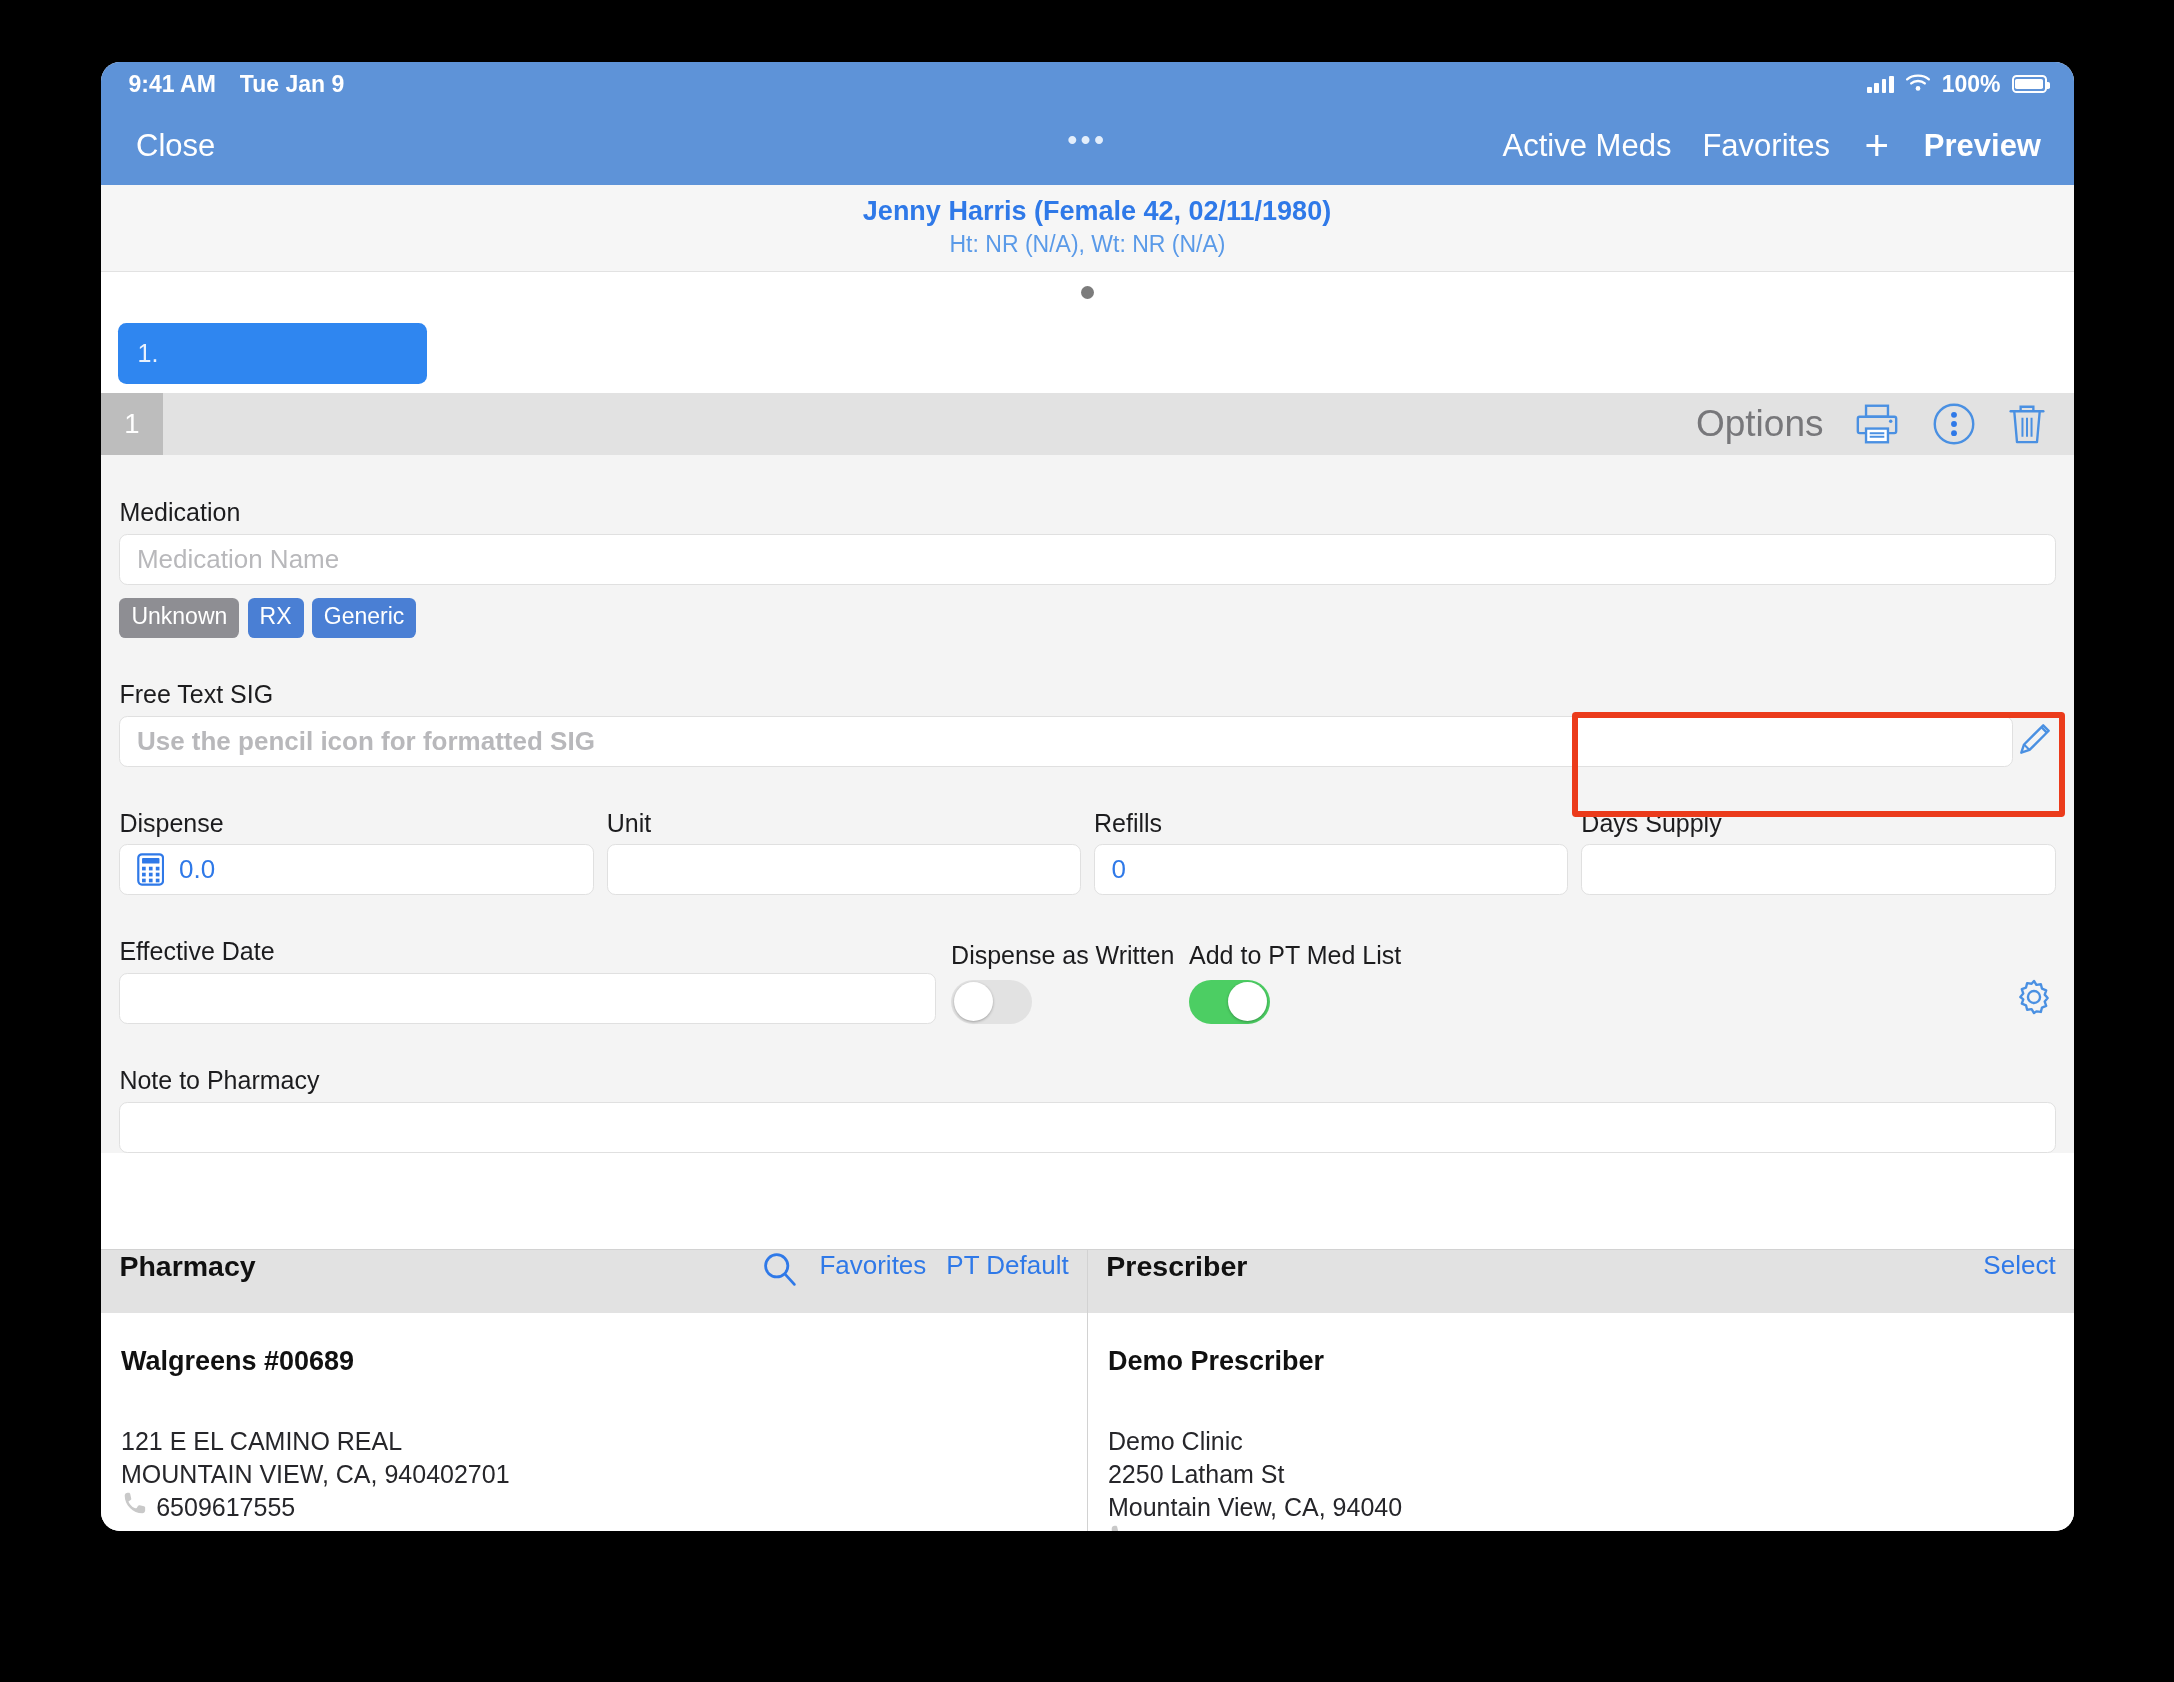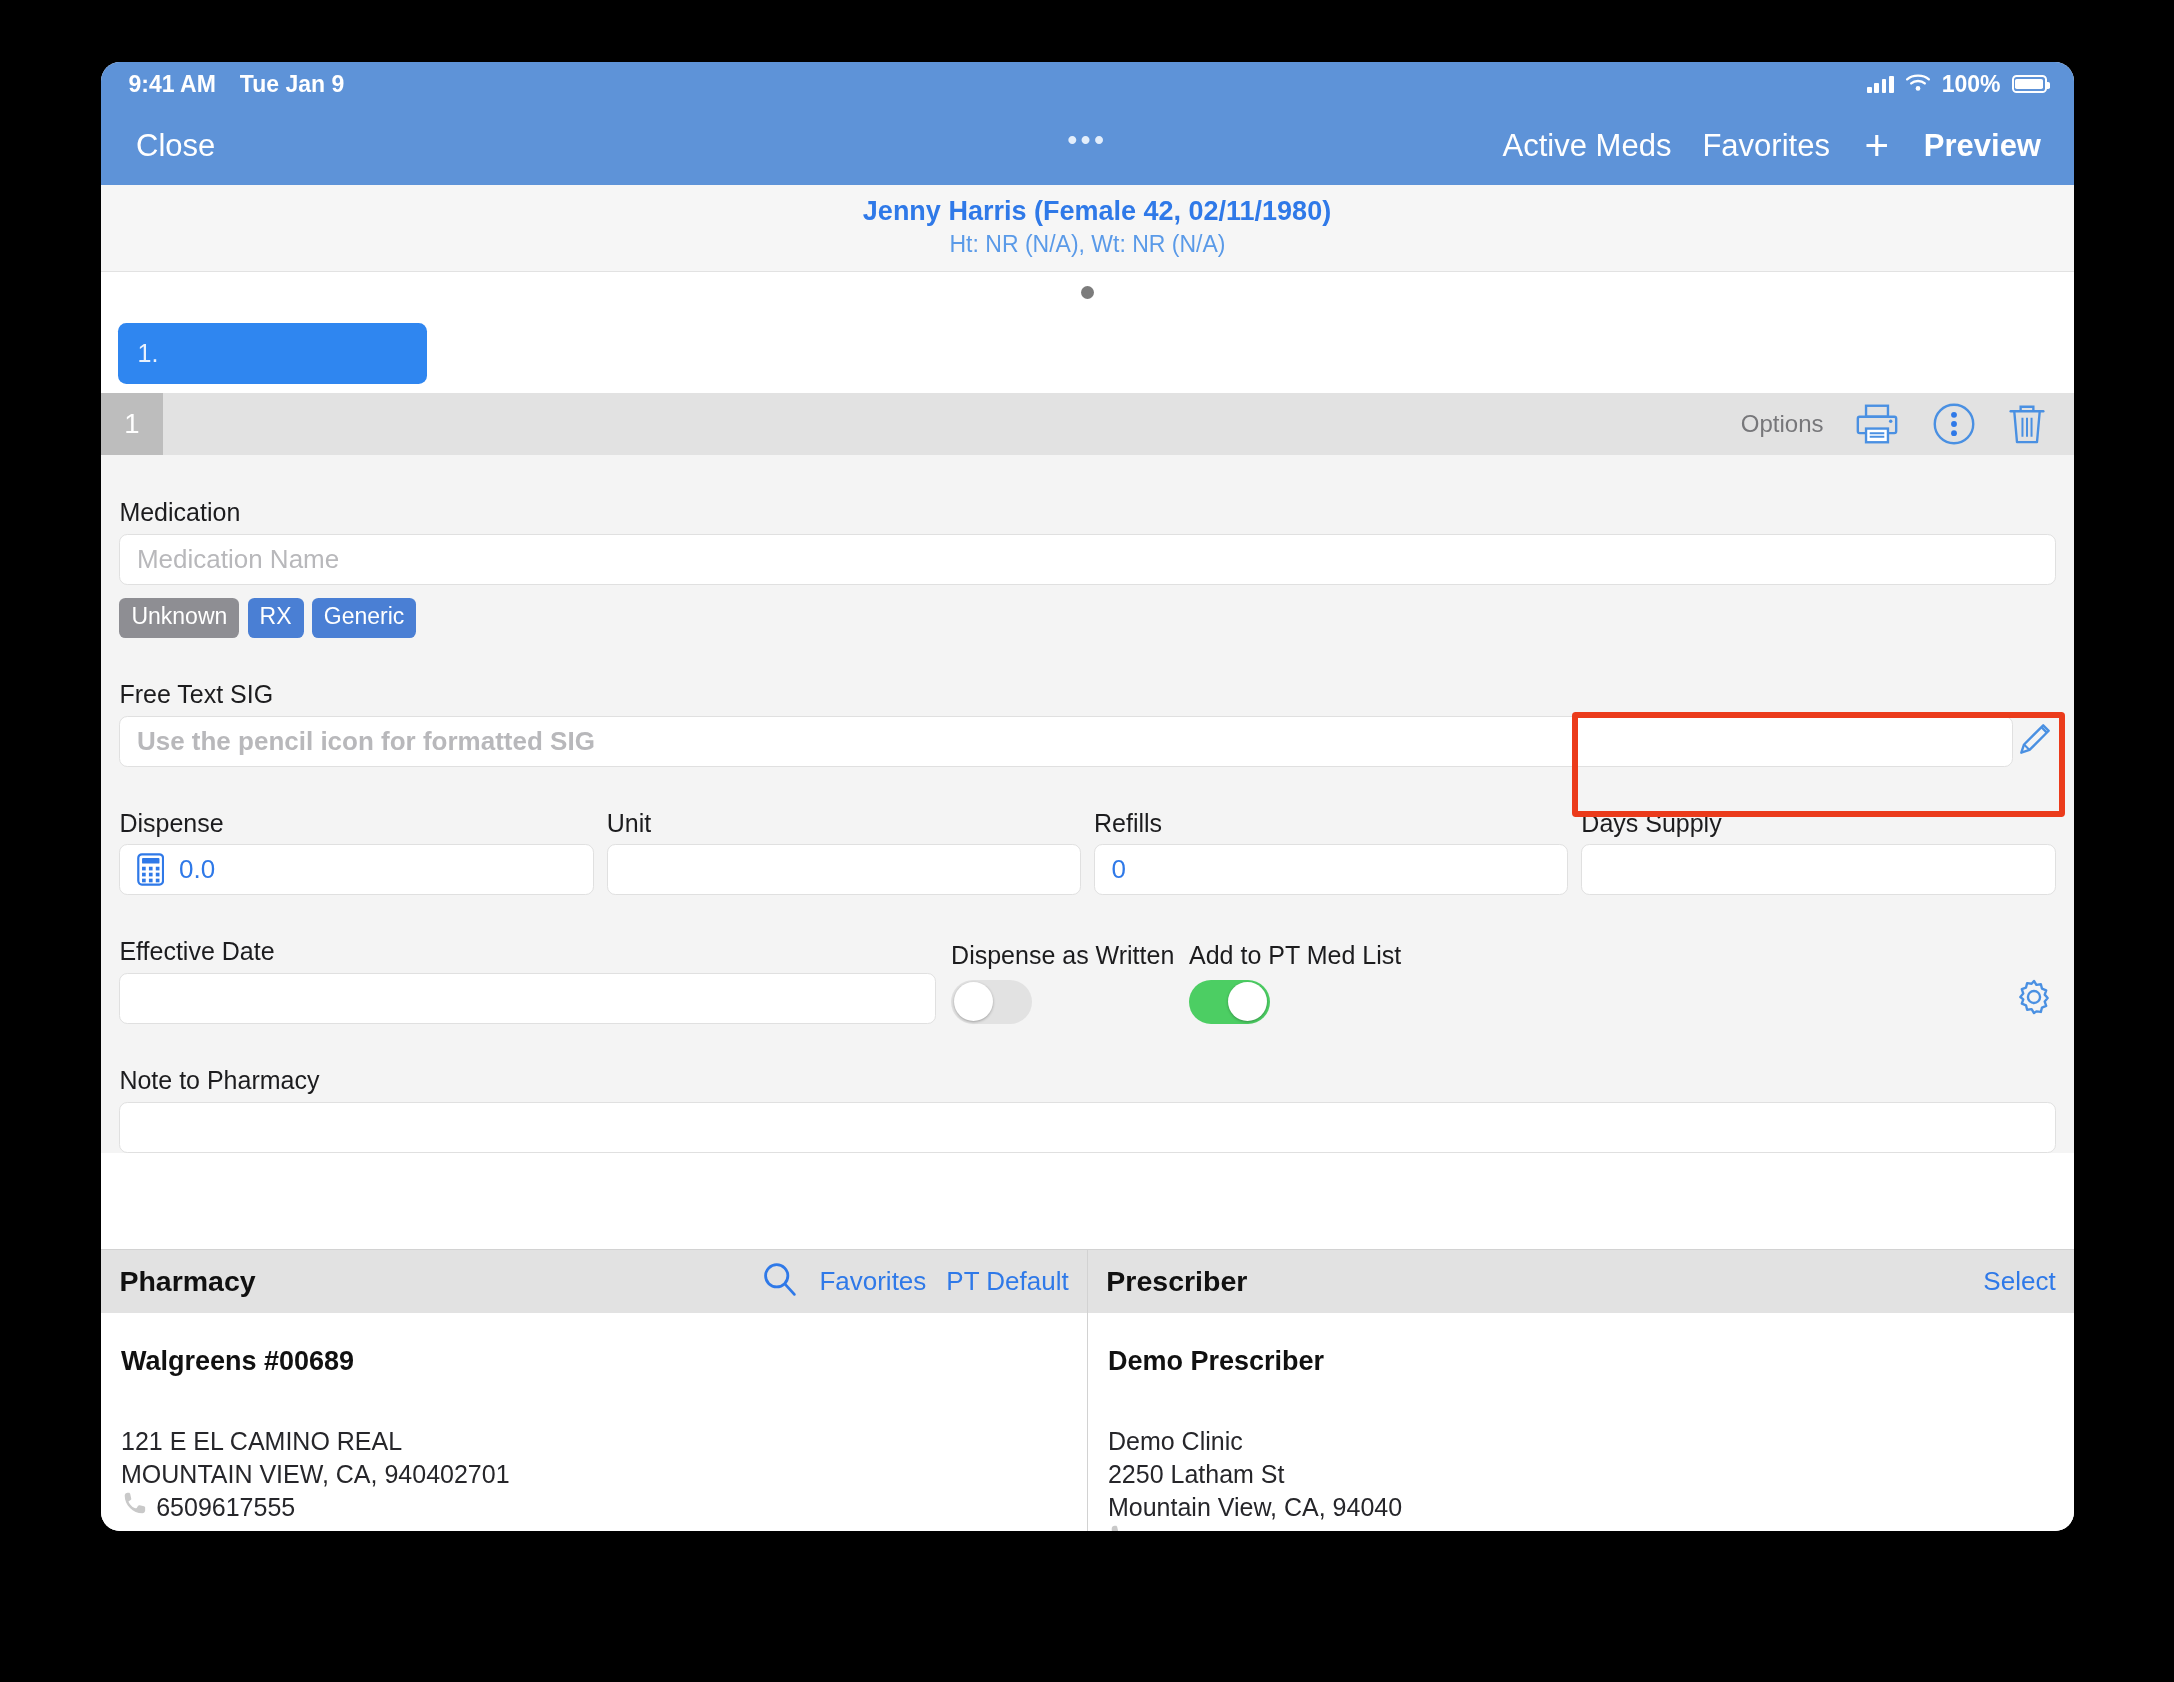--- a/index.html
+++ b/index.html
@@ -107,21 +107,21 @@
     align-items: center;
   }
   #rx-number {
     width: 62px; height: 62px;
     background: #bdbdbd;
     color: #ffffff;
     font-size: 27.5px;
     display: flex; align-items: center; justify-content: center;
   }
   #rx-header .hspacer { flex: 1; }
-  #rx-header .options-label { color: #77777a; font-size: 24px; margin-right: 29px; }
+  #rx-header .options-label { color: #77777a; font-size: 37px; margin-right: 29px; }
   #rx-header .ico { margin-right: 31px; display: flex; align-items: center; }
   #rx-header .ico:last-child { margin-right: 27.5px; }
 
   
   #form {
     background: #f4f4f4;
     padding: 14.7px 18.4px 0 18.4px;
     position: relative;
   }
   .flabel { font-size: 25px; color: #1c1c1e; margin-bottom: 6.4px; margin-top: 29px; }
@@ -186,21 +186,21 @@
     border-radius: 3.7px;
     pointer-events: none;
   }
 
   
   #bottom { display: flex; margin-top: 96px; }
   .panel { width: 50%; }
   .panel-head {
     height: 64px;
     background: #e2e2e2;
-    display: flex; align-items: center;
+    display: flex; 
     padding: 0 18.4px;
     border-top: 0.9px solid #d2d2d2;
   }
   .panel-head .title { font-size: 28.5px; font-weight: bold; color: #111; }
   .panel-head .hspacer { flex: 1; }
   .panel-head .link { color: #2f79e8; font-size: 26px; margin-left: 20px; }
   .panel-body { background: #ffffff; padding: 33px 20px 0 20px; height: 239px; }
   .entity-name { font-size: 27px; font-weight: bold; color: #111; }
   .entity-addr { font-size: 25px; color: #26262a; margin-top: 48px; line-height: 1.32; }
   .phone-line { display: flex; align-items: center; gap: 9.2px; }

